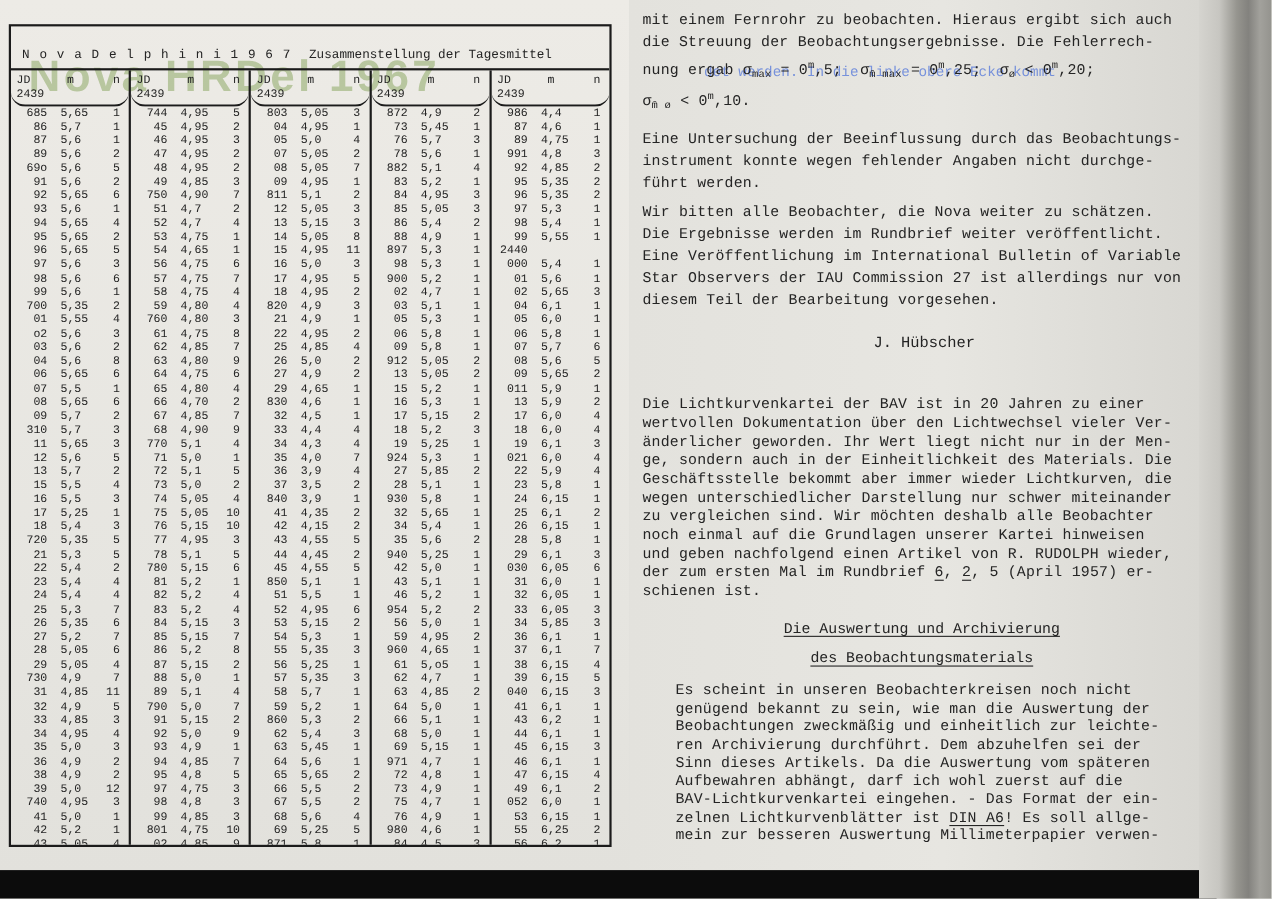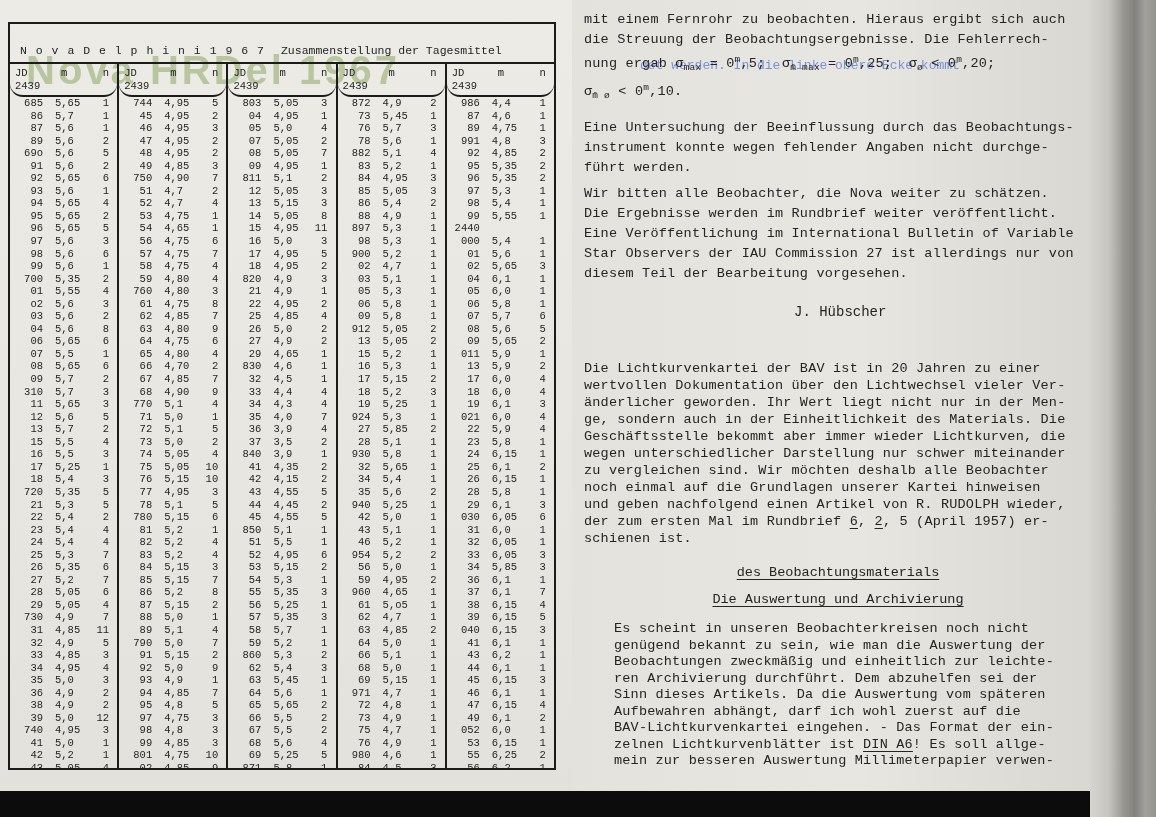--- a/index.html
+++ b/index.html
@@ -1519,22 +1519,22 @@
 ge, sondern auch in der Einheitlichkeit des Materials. Die
 Geschäftsstelle bekommt aber immer wieder Lichtkurven, die
 wegen unterschiedlicher Darstellung nur schwer miteinander
 zu vergleichen sind. Wir möchten deshalb alle Beobachter
 noch einmal auf die Grundlagen unserer Kartei hinweisen
 und geben nachfolgend einen Artikel von R. RUDOLPH wieder,
 der zum ersten Mal im Rundbrief </span><span class="u">6</span><span>, </span><span class="u">2</span><span>, 5 (April 1957) er-
 schienen ist.</span></p>
 
     <div class="heading">
+      <div><span class="u">Die Auswertung und Archivierung</span></div>
       <div><span class="u">des Beobachtungsmaterials</span></div>
-      <div><span class="u">Die Auswertung und Archivierung</span></div>
     </div>
 
     <p class="para tight last"><span>Es scheint in unseren Beobachterkreisen noch nicht
 genügend bekannt zu sein, wie man die Auswertung der
 Beobachtungen zweckmäßig und einheitlich zur leichte-
 ren Archivierung durchführt. Dem abzuhelfen sei der
 Sinn dieses Artikels. Da die Auswertung vom späteren
 Aufbewahren abhängt, darf ich wohl zuerst auf die
 BAV-Lichtkurvenkartei eingehen. - Das Format der ein-
 zelnen Lichtkurvenblätter ist </span><span class="u">DIN A6</span><span>! Es soll allge-

